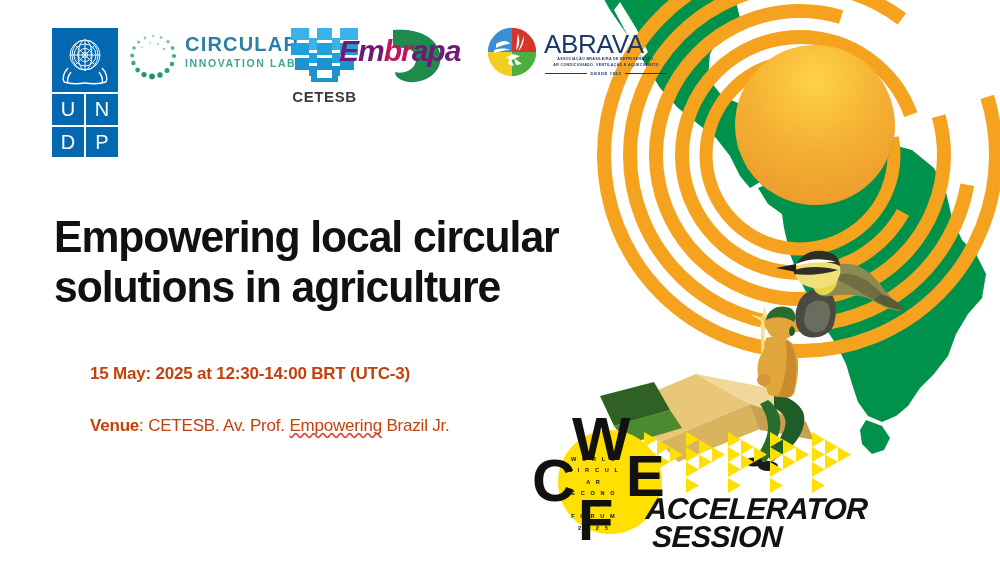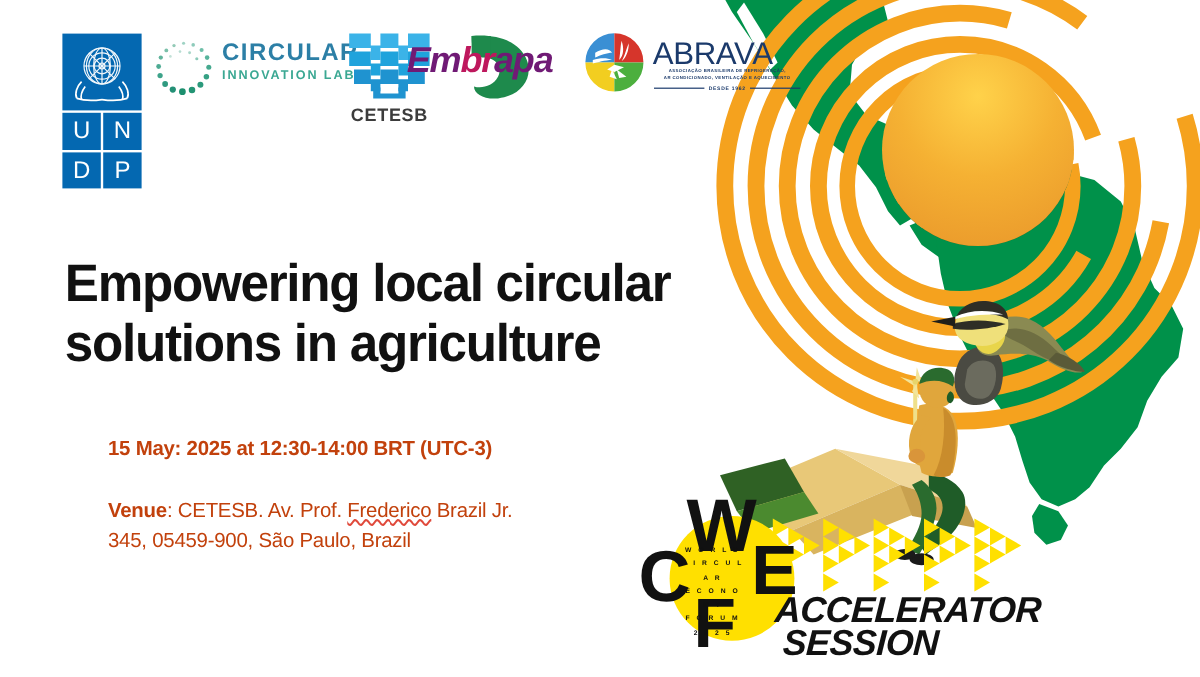--- a/index.html
+++ b/index.html
@@ -465,18 +465,17 @@
   </div>
 
   <div class="headline">
     <div>Empowering local circular</div>
     <div>solutions in agriculture</div>
   </div>
 
   <div class="meta">
     <div class="meta-date">15 May: 2025 at 12:30-14:00 BRT (UTC-3)</div>
     <div class="meta-venue">
-      <b>Venue</b><span>: CETESB. Av. Prof. </span><span class="sp">Frederico</span><span> Brazil Jr.</span>
-      <div>345, 05459-900, São Paulo, Brazil</div>
+      <b>Venue</b><span>: CETESB. Av. Prof. </span><span class="sp">Empowering</span><span> Brazil Jr.</span>
     </div>
   </div>
 
 </div>
 
 </body></html>

